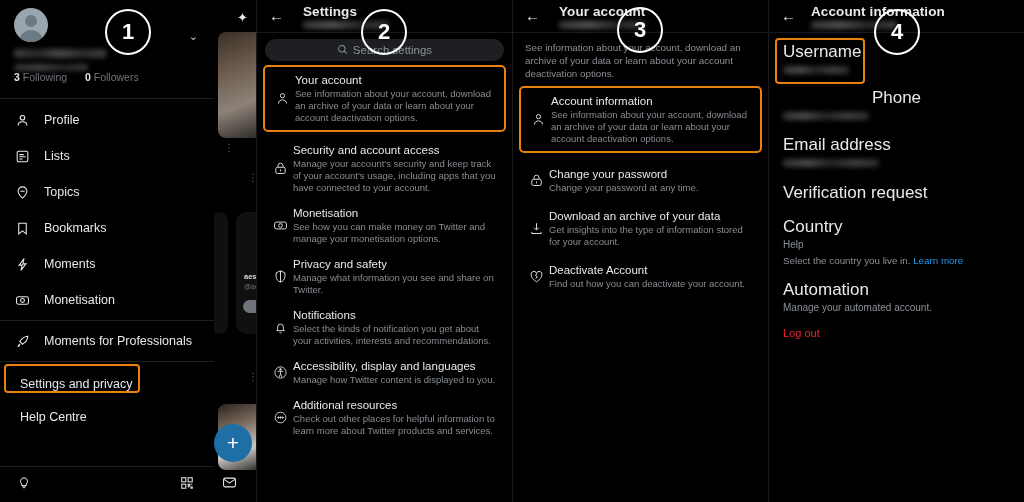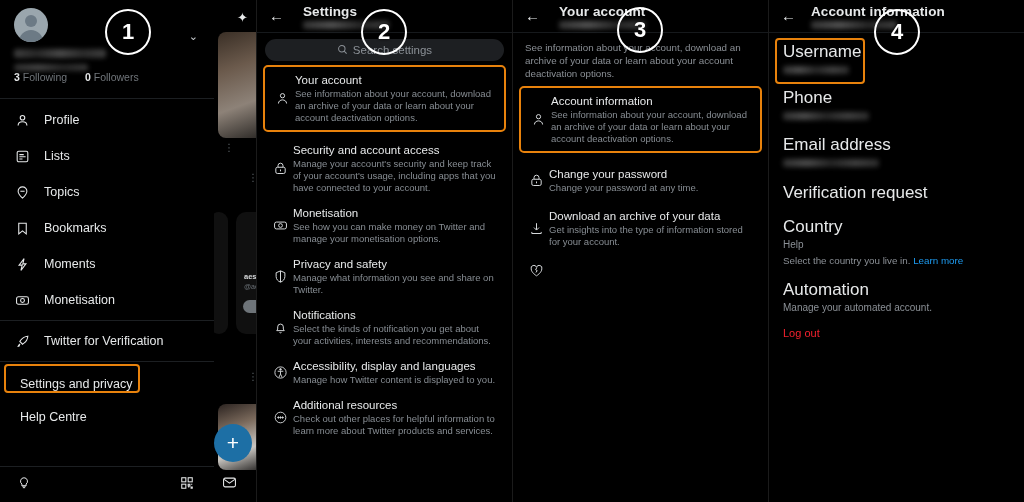--- a/index.html
+++ b/index.html
@@ -187,21 +187,21 @@
           <span class="lbl">Monetisation</span>
         </div>
         <div class="hr" style="margin:2px 0;"></div>
         <div class="nav-item">
           <span class="ico">
             <svg width="15" height="15" viewBox="0 0 24 24" fill="none" stroke="#e7e9ea" stroke-width="1.7">
                 <path d="M5 19l3.2-3.2M20.5 3.5c-5 .4-8.6 2.6-11.2 6.2l-1.6 2.3 4.3 4.3 2.3-1.6c3.6-2.6 5.8-6.2 6.2-11.2z"></path>
                 <path d="M4 20.2l2.6-1 .6-2.2"></path>
               </svg>
           </span>
-          <span class="lbl">Twitter for Verification</span>
+          <span class="lbl">Moments for Professionals</span>
         </div>
         <div class="hr" style="margin:2px 0;"></div>
         <div class="nav-plain" style="margin-top:5px;">
           <span>Settings and privacy</span>
         </div>
         <div class="nav-plain">
           <span>Help Centre</span>
         </div>
       </div>
 
@@ -420,40 +420,44 @@
       </div>
 
       <div class="rowwrap">
         <div class="row" style="padding-top:12px;">
           <div class="ricon">
             <svg width="15" height="15" viewBox="0 0 24 24" fill="none" stroke="#d6d9db" stroke-width="1.6">
                 <path d="M12 20.5S3.5 15.4 3.5 9.4A4.4 4.4 0 0112 7a4.4 4.4 0 018.5 2.4c0 6-8.5 11.1-8.5 11.1z"></path>
                 <path d="M12.5 7.5l-2 3.2 2.6 1.4-2 3.1"></path>
               </svg>
           </div>
+          <div class="rtxt">
+            <div class="rtitle">Deactivate Account</div>
+            <div class="rdesc">Find out how you can deactivate your account.</div>
+          </div>
         </div>
       </div>
     </div>
   </div>
 
   <div class="panel p4">
     <div class="scr-head">
       <div class="back">←</div>
       <div class="scr-title" style="left:42px;">Account information</div>
       <div class="scr-sub-blur" style="left:42px;"></div>
     </div>
 
     <div class="hl-box hl-username"></div>
 
     <div class="f-group" style="padding-top:9px;">
       <div class="f-label">Username</div>
       <div class="f-blur" style="width:66px;"></div>
     </div>
 
-    <div class="f-group" style="padding-top:14px;">
+    <div class="f-group" style="padding-top:14px;text-align:center;">
       <div class="f-label">Phone</div>
       <div class="f-blur" style="width:86px;"></div>
     </div>
 
     <div class="f-group" style="padding-top:15px;">
       <div class="f-label">Email address</div>
       <div class="f-blur" style="width:96px;"></div>
     </div>
 
     <div class="f-group" style="padding-top:16px;">

